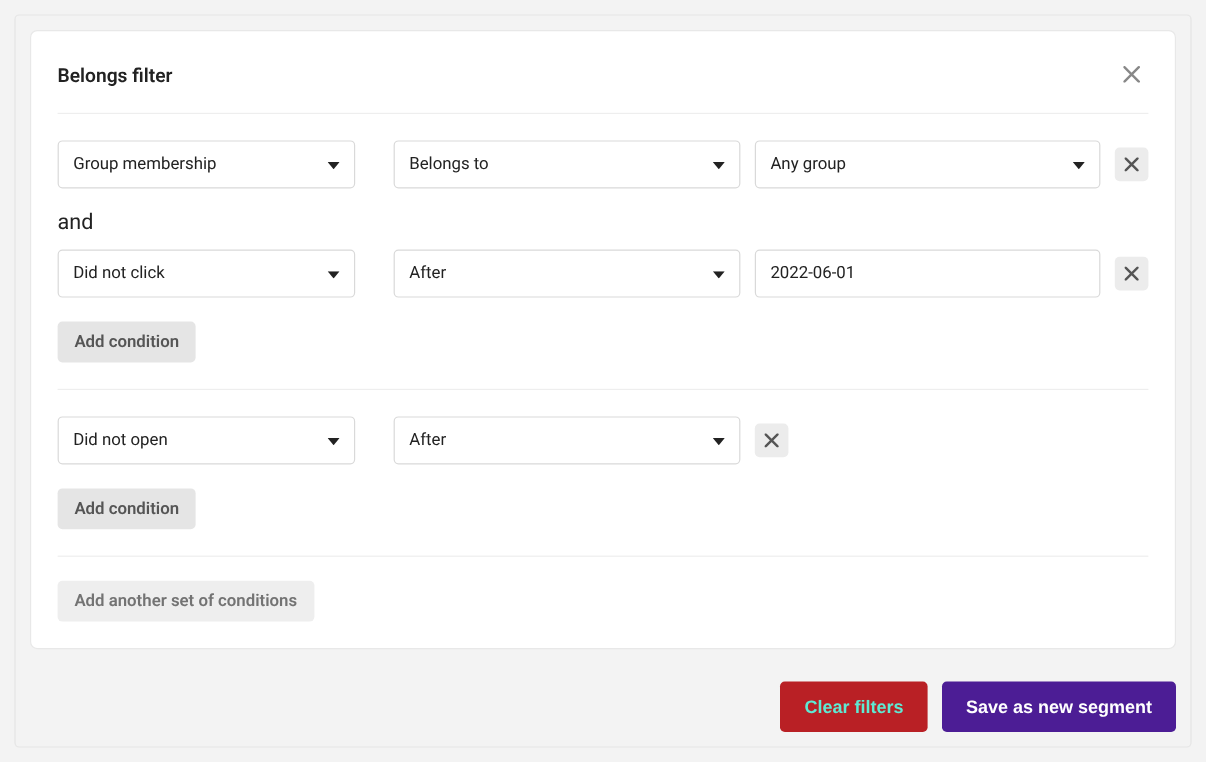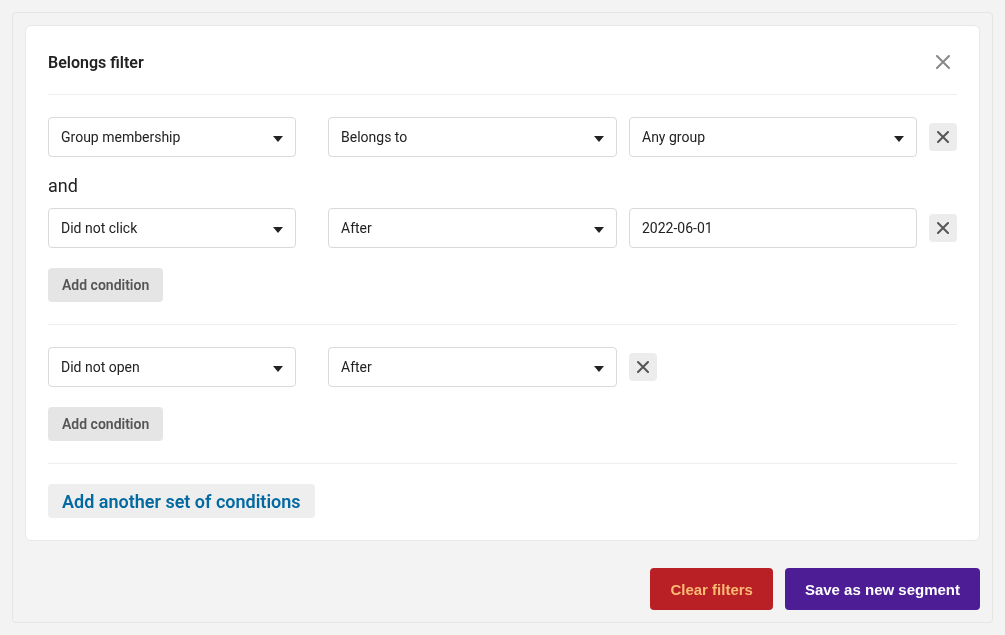--- a/index.html
+++ b/index.html
@@ -116,23 +116,23 @@
     .add-another-wrap {
       padding-top: 20px;
     }
     .add-another {
       display: inline-flex;
       align-items: center;
       height: 34px;
       padding: 0 14px;
       background: #eeeeee;
       border-radius: 4px;
-      font-size: 18px;
-      font-weight: 600;
-      color: #0369a1;
+      font-size: 14px;
+      font-weight: 600;
+      color: #737373;
       cursor: pointer;
     }
     .footer {
       margin-top: auto;
       display: flex;
       justify-content: flex-end;
       gap: 12px;
       padding-top: 24px;
     }
     .btn {
@@ -141,21 +141,21 @@
       border-radius: 4px;
       font-size: 15px;
       font-weight: 600;
       display: inline-flex;
       align-items: center;
       cursor: pointer;
       border: none;
     }
     .btn-danger {
       background: #b92025;
-      color: #fdba74;
+      color: #5eead4;
     }
     .btn-secondary {
       background: #4c1d95;
       color: #fff;
     }
   </style>
 </head>
 <body>
 
 <div class="outer">

